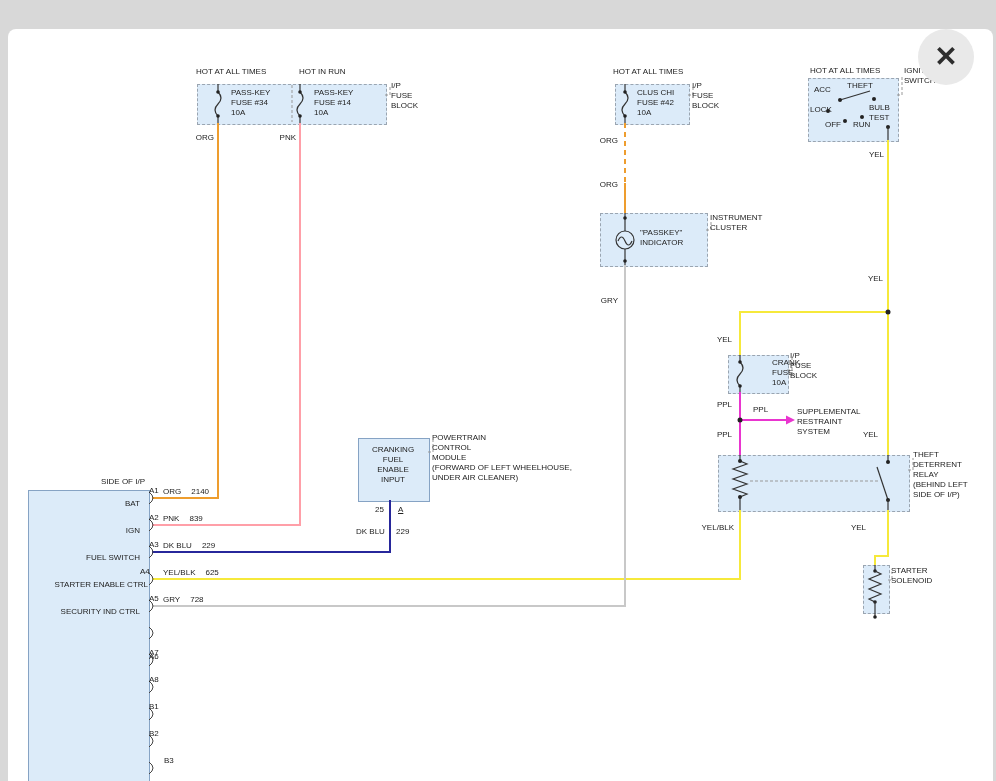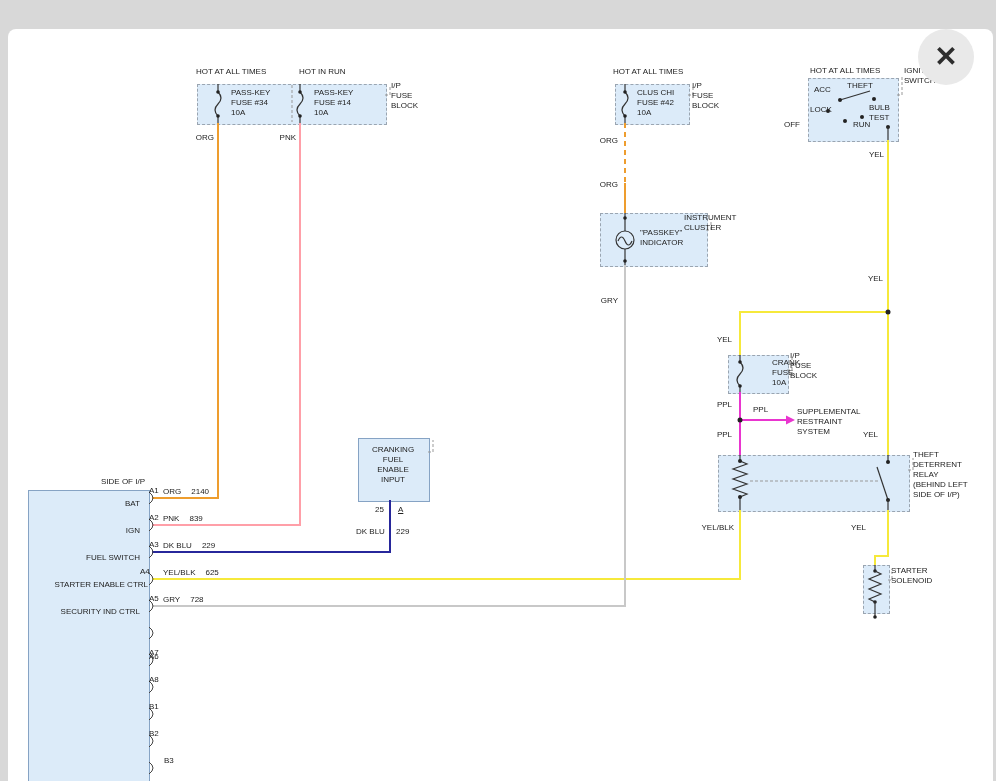--- a/index.html
+++ b/index.html
@@ -206,28 +206,28 @@
 BLOCK</div>
   <div class="lbl right" style="left:592px;top:136px;width:26px">ORG</div>
   <div class="lbl right" style="left:592px;top:180px;width:26px">ORG</div>
 
   <div class="lbl" style="left:810px;top:66px">HOT AT ALL TIMES</div>
   <div class="lbl" style="left:904px;top:66px">IGNITION
 SWITCH</div>
   <div class="lbl" style="left:814px;top:85px">ACC</div>
   <div class="lbl" style="left:847px;top:81px">THEFT</div>
   <div class="lbl" style="left:810px;top:105px">LOCK</div>
-  <div class="lbl" style="left:784px;top:120px">OFF</div>
+  <div class="lbl" style="left:825px;top:120px">OFF</div>
   <div class="lbl" style="left:853px;top:120px">RUN</div>
   <div class="lbl" style="left:869px;top:103px">BULB
 TEST</div>
   <div class="lbl right" style="left:858px;top:150px;width:26px">YEL</div>
   <div class="lbl right" style="left:857px;top:274px;width:26px">YEL</div>
 
-  <div class="lbl" style="left:684px;top:213px">INSTRUMENT
+  <div class="lbl" style="left:710px;top:213px">INSTRUMENT
 CLUSTER</div>
   <div class="lbl" style="left:640px;top:228px">"PASSKEY"
 INDICATOR</div>
   <div class="lbl right" style="left:592px;top:296px;width:26px">GRY</div>
 
   <div class="lbl right" style="left:706px;top:335px;width:26px">YEL</div>
   <div class="lbl" style="left:772px;top:358px">CRANK
 FUSE
 10A</div>
   <div class="lbl" style="left:790px;top:351px">I/P
@@ -248,20 +248,25 @@
 SIDE OF I/P)</div>
   <div class="lbl right" style="left:690px;top:523px;width:44px">YEL/BLK</div>
   <div class="lbl right" style="left:840px;top:523px;width:26px">YEL</div>
   <div class="lbl" style="left:891px;top:566px">STARTER
 SOLENOID</div>
 
   <div class="lbl center" style="left:359px;top:445px;width:68px">CRANKING
 FUEL
 ENABLE
 INPUT</div>
+  <div class="lbl" style="left:432px;top:433px">POWERTRAIN
+CONTROL
+MODULE
+(FORWARD OF LEFT WHEELHOUSE,
+UNDER AIR CLEANER)</div>
   <div class="lbl right" style="left:366px;top:505px;width:18px">25</div>
   <div class="lbl ul" style="left:398px;top:505px">A</div>
   <div class="lbl" style="left:356px;top:527px">DK BLU</div>
   <div class="lbl" style="left:396px;top:527px">229</div>
 
   <div class="lbl right" style="left:60px;top:477px;width:85px">SIDE OF I/P</div>
 
   <div class="lbl" style="left:149px;top:486px">A1</div>
   <div class="lbl wirelab" style="left:163px;top:487px"><span>ORG</span><span>2140</span></div>
   <div class="lbl right" style="left:36px;top:499px;width:104px">BAT</div>

